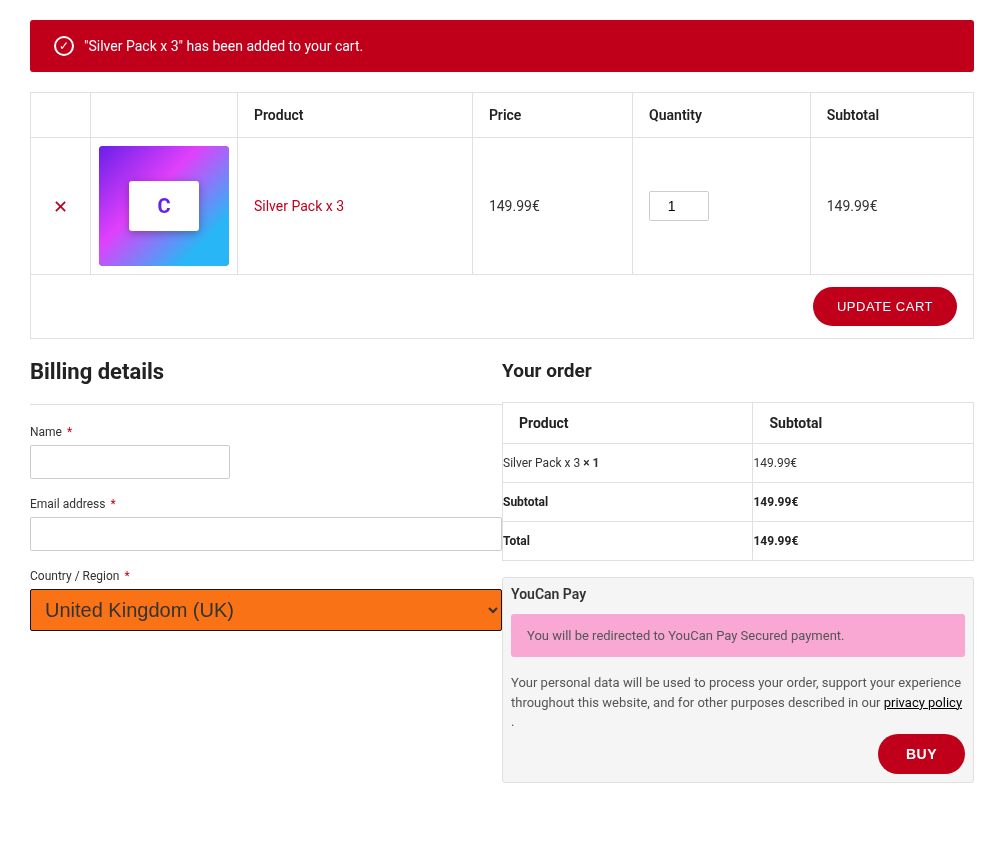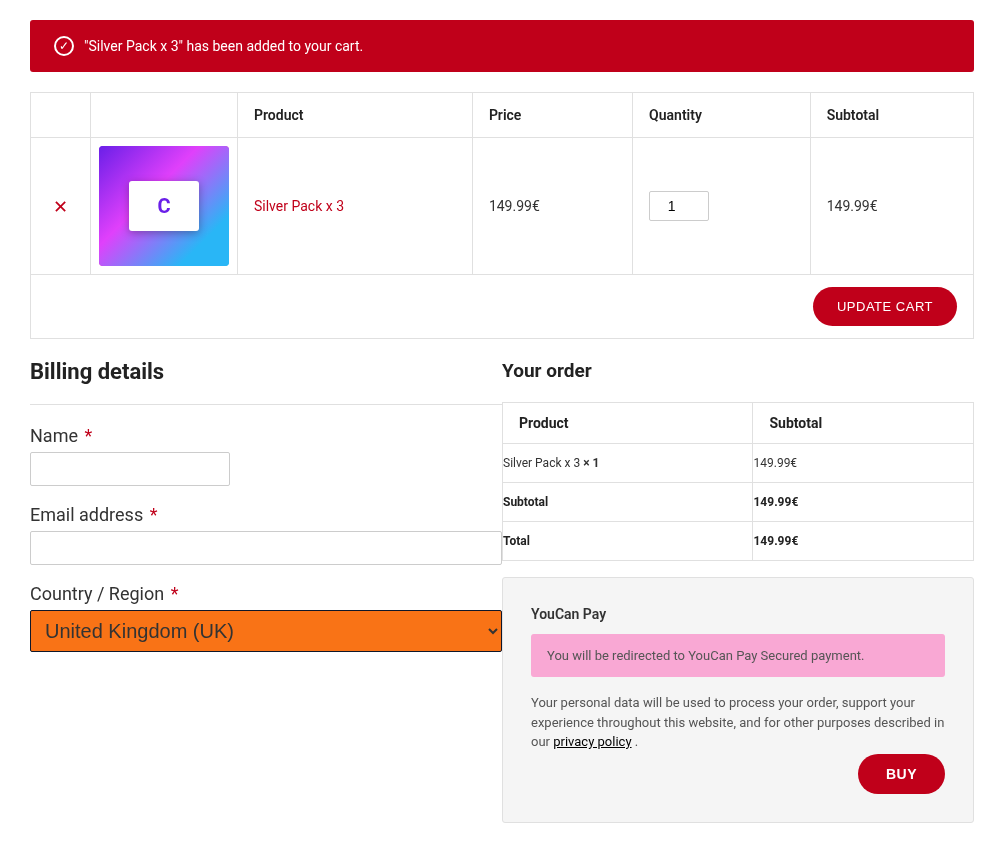--- a/index.html
+++ b/index.html
@@ -165,21 +165,21 @@
       margin-bottom: 20px;
     }
 
     .form-group {
       margin-bottom: 18px;
     }
 
     .form-label {
       display: block;
       margin-bottom: 6px;
-      font-size: 18px;
+      font-size: 12px;
       color: #333;
     }
 
     .form-label .required {
       color: #c0001a;
       margin-left: 2px;
     }
 
     .form-input {
       width: 100%;
@@ -245,21 +245,21 @@
     .order-table .product-qty .qty-bold {
       font-weight: 700;
     }
 
     
     .payment-section {
       background: #f5f5f5;
       border: 1px solid #e0e0e0;
       border-radius: 3px;
       margin-top: 16px;
-      padding: 28px;
+      padding: 8px;
     }
 
     .payment-method-header {
       font-size: 14px;
       font-weight: 600;
       color: #333;
       margin-bottom: 12px;
     }
 
     .payment-info-box {

